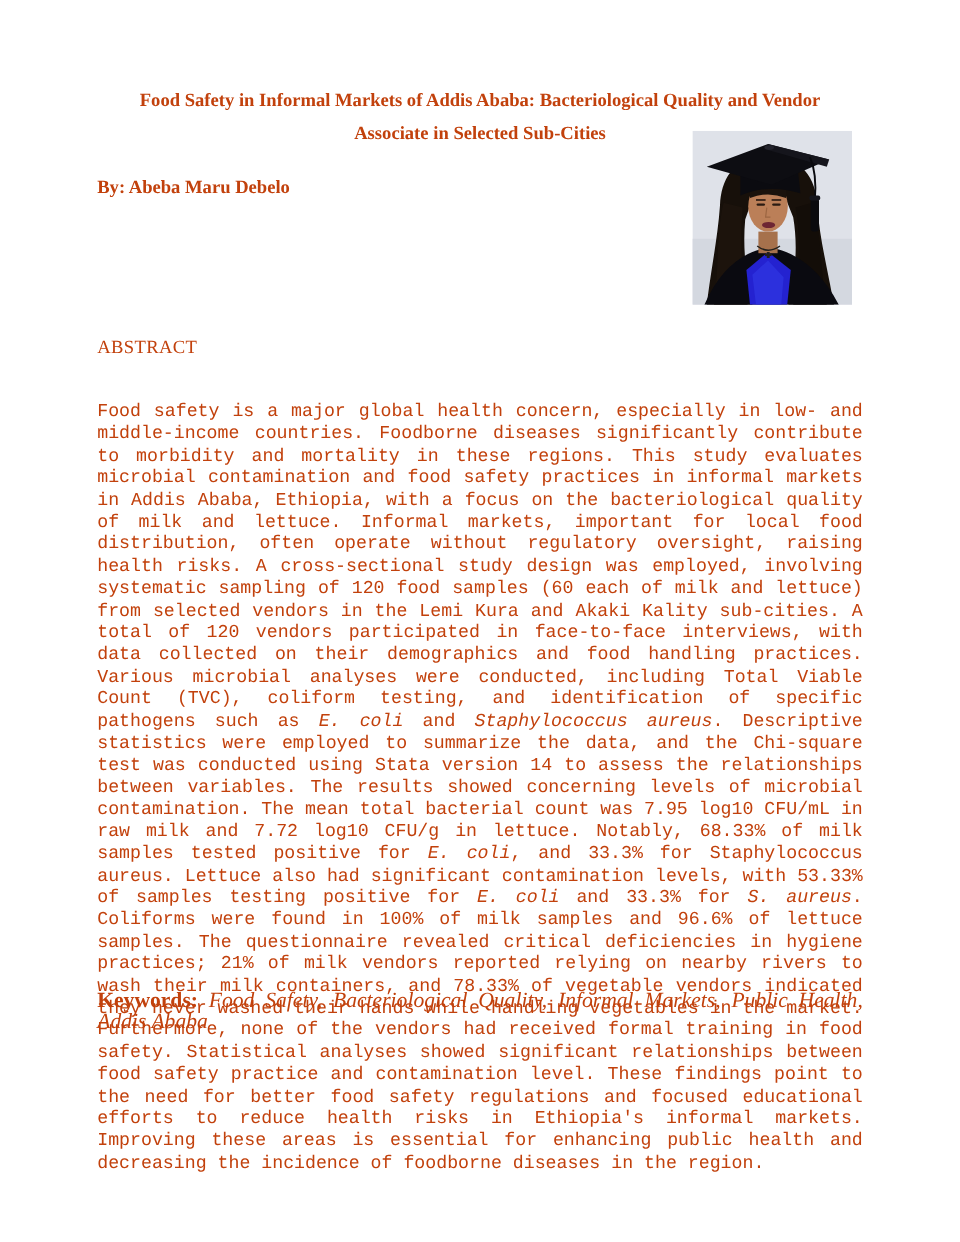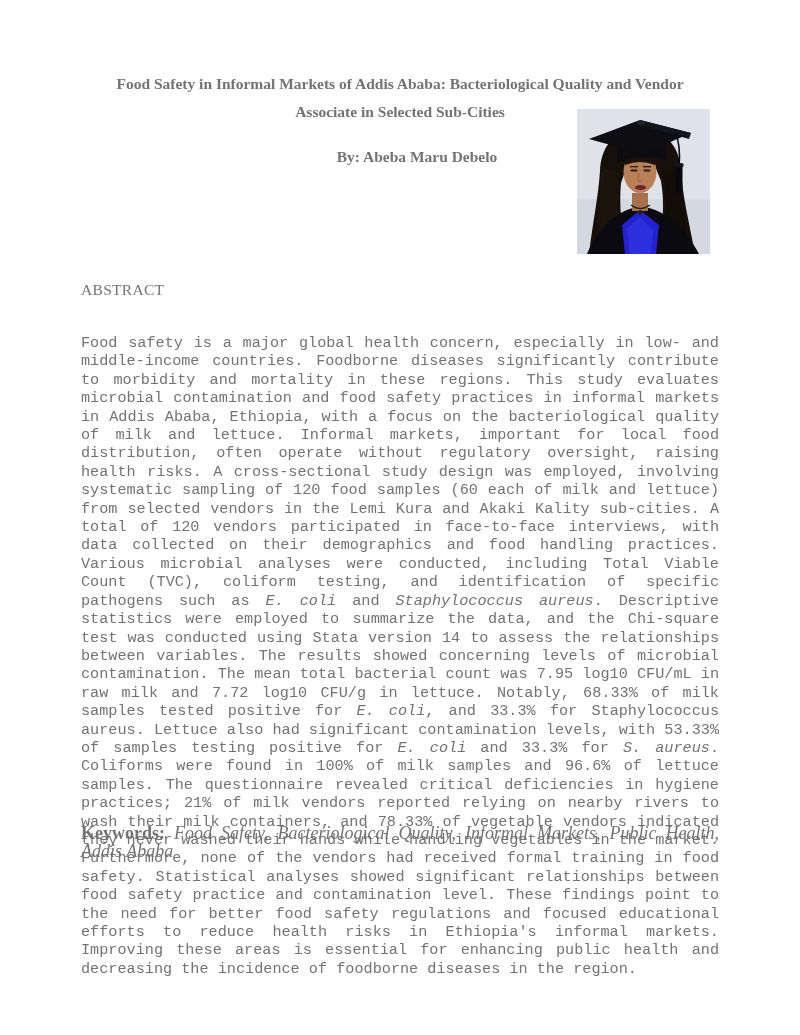--- a/index.html
+++ b/index.html
@@ -6,39 +6,38 @@
     margin: 0;
     padding: 0;
     background: #ffffff;
   }
   .page {
     position: relative;
     width: 800px;
     height: 1035px;
     background: #ffffff;
     font-family: "Liberation Serif", "DejaVu Serif", serif;
-    color: #737373;
+    color: #c2410c;
     overflow: hidden;
   }
   .title-block {
     position: absolute;
     left: 81px;
     top: 70px;
     width: 638px;
     text-align: center;
     font-weight: bold;
     font-size: 15.5px;
     line-height: 28px;
   }
   .byline {
     position: absolute;
-    left: 98px;
+    left: 81px;
     top: 147px;
     width: 638px;
-    text-align: center;
     font-weight: bold;
     font-size: 15.5px;
     line-height: 20px;
   }
   .photo-frame {
     position: absolute;
     left: 577px;
     top: 109px;
     width: 133px;
     height: 145px;

